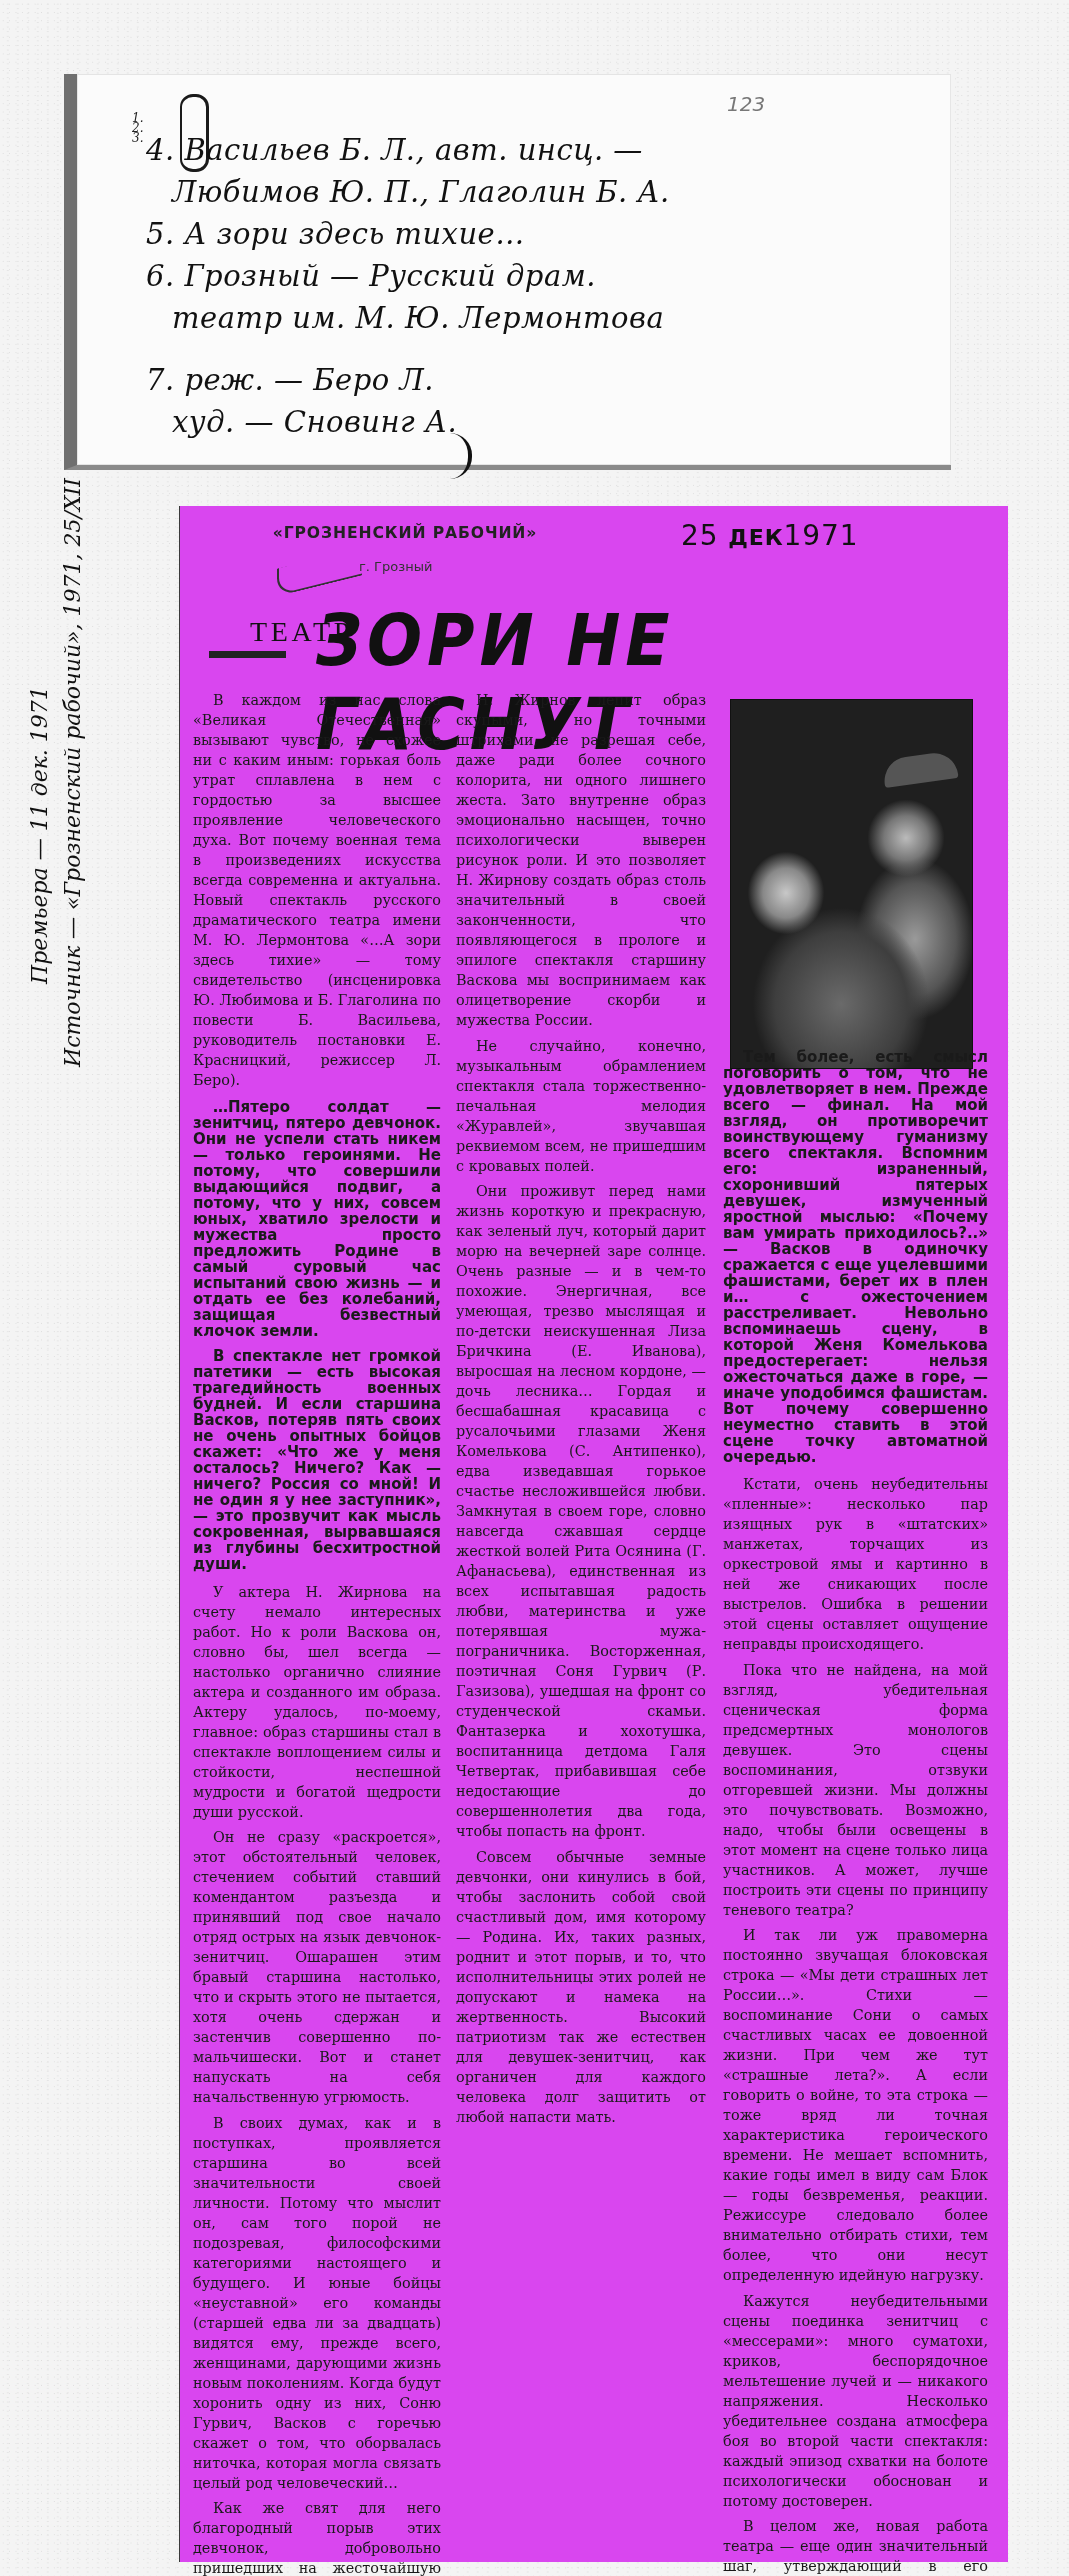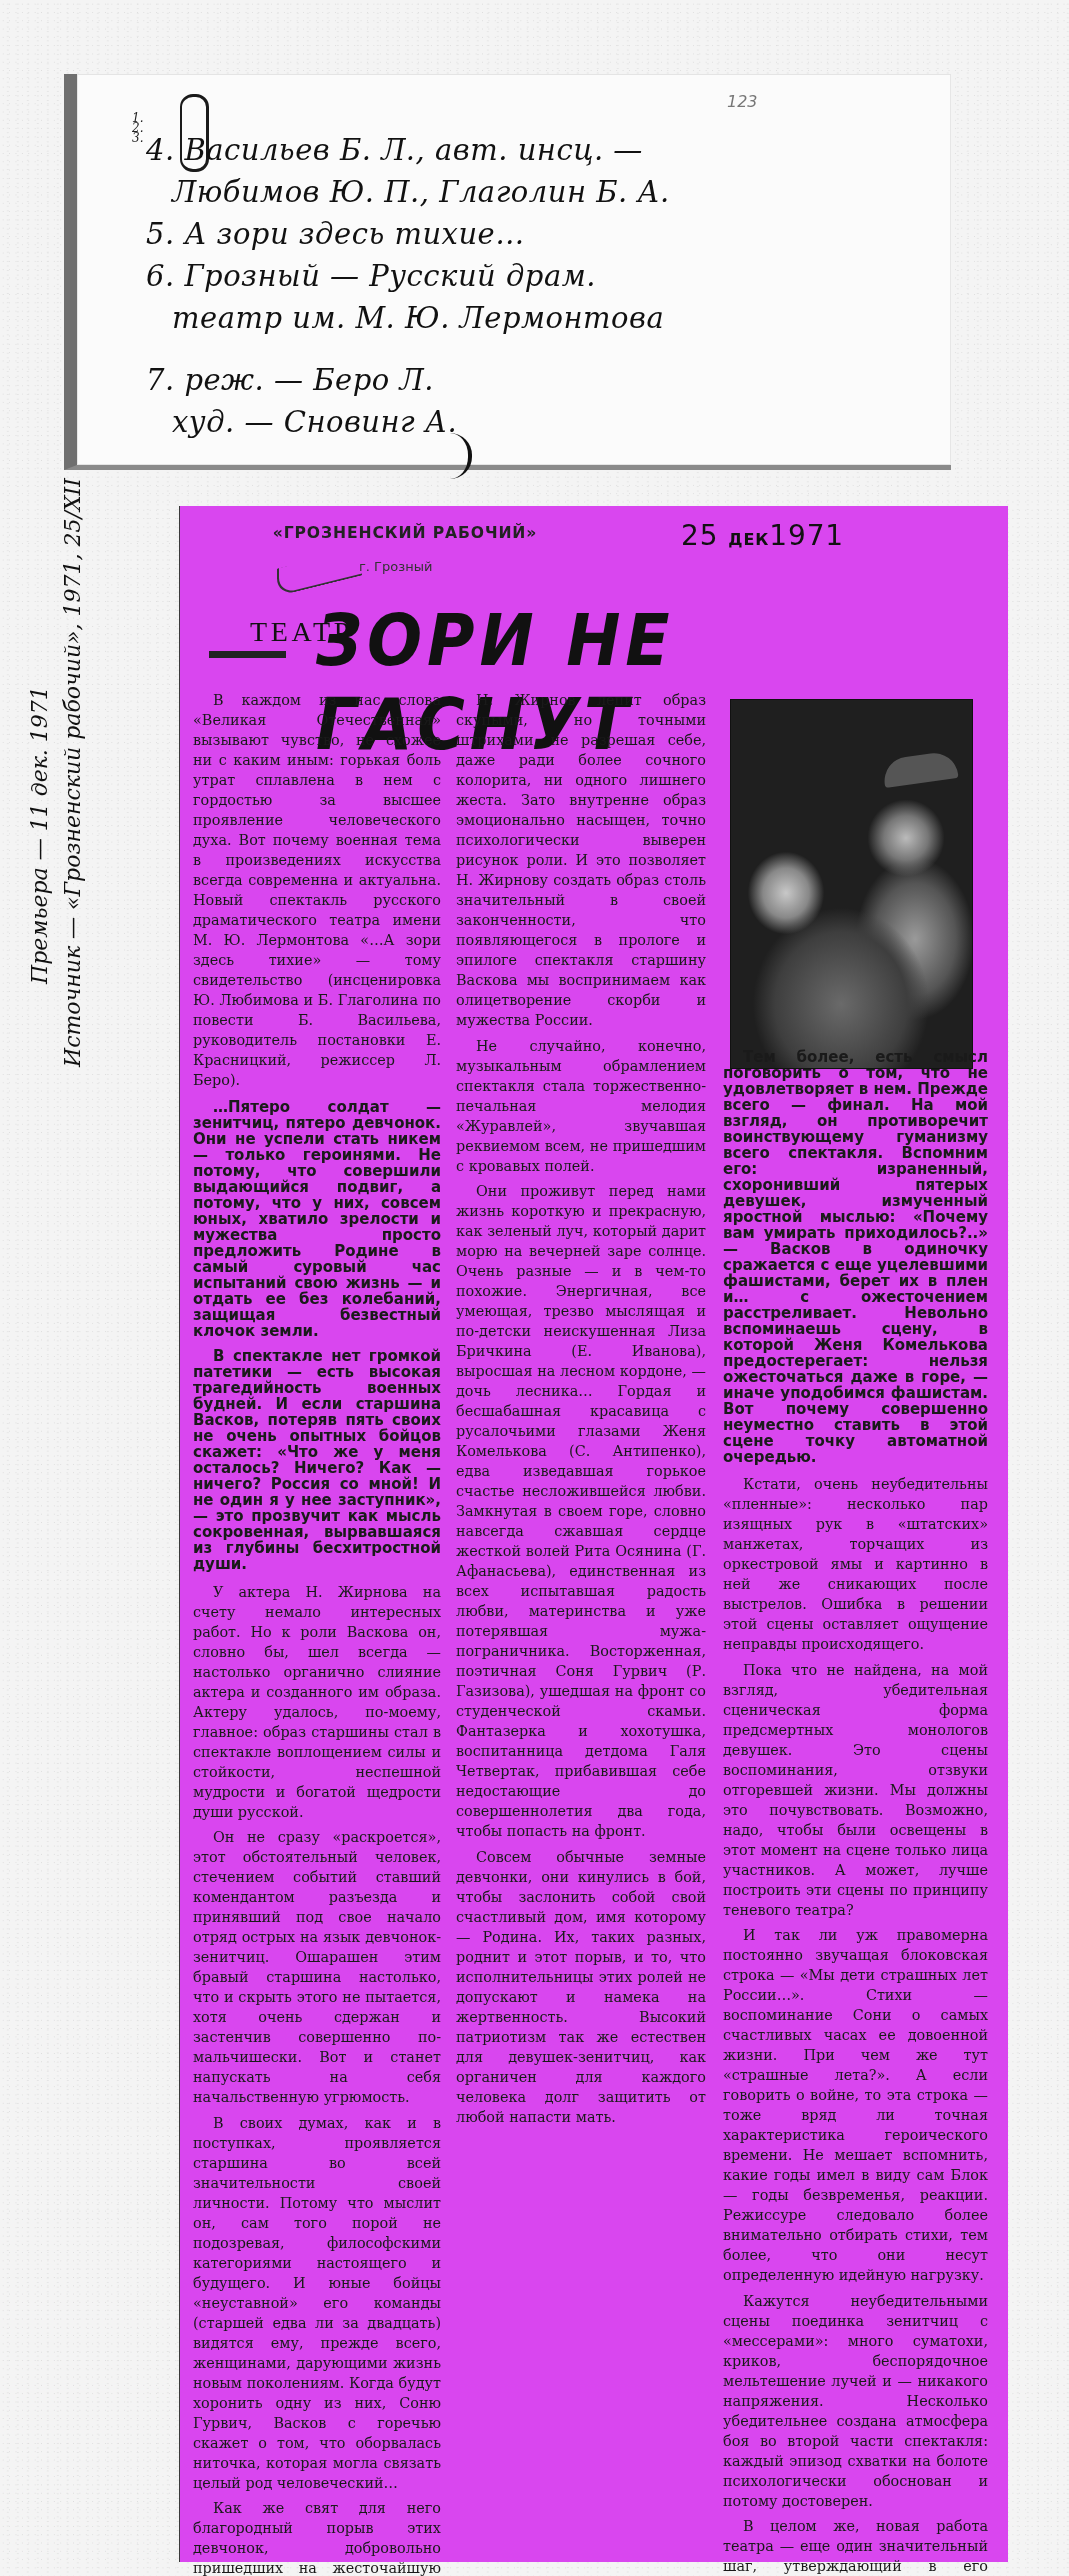--- a/index.html
+++ b/index.html
@@ -29,21 +29,21 @@
   }
   .card-numbers {
     position: absolute; left: 55px; top: 39px;
     font-family: "DejaVu Serif", serif; font-style: italic;
     font-size: 12px; line-height: 10px; color: #222;
   }
   .card-numbers div { height: 10px; }
   .card-page {
     position: absolute; left: 650px; top: 18.4px;
     font-family: "DejaVu Sans", sans-serif; font-style: italic;
-    font-size: 16px; color: #777;
+    font-size: 20px; color: #777;
   }
   .paperclip {
     position: absolute; left: 103px; top: 20px; width: 24px; height: 72px;
     border: 3.7px solid #1a1a1a; border-radius: 13px 13px 13px 13px;
     border-left-width: 2.8px;
   }
   .paperclip-hook {
     position: absolute; left: 373px; top: 359px; width: 18.4px; height: 46px;
     border-right: 4.6px solid #111; border-radius: 0 28px 28px 0;
   }
@@ -83,21 +83,21 @@
   .stamp-arrow {
     position: absolute; left: 97px; top: 52px; width: 83px; height: 26px;
     border-bottom: 2.8px solid #333; border-left: 2.8px solid #333;
     border-radius: 0 0 0 18.4px; transform: skewY(-14deg);
   }
   .date-stamp {
     position: absolute; left: 501px; top: 13px;
     font-family: "DejaVu Sans", sans-serif; font-size: 28px; color: #111;
     letter-spacing: 0.9px;
   }
-  .date-stamp .mon { font-size: 16px; font-weight: bold; }
+  .date-stamp .mon { font-size: 22px; font-weight: bold; }
   .rubric {
     position: absolute; left: 29px; top: 110px;
     font-family: Liberation Serif, serif; font-size: 28px; letter-spacing: 3.7px;
     color: #111;
     margin-left: 41px;
   }
   .rubric-bar {
     position: absolute; left: 29px; top: 145px; width: 77px; height: 7.4px; background: #222;
   }
   .headline {

